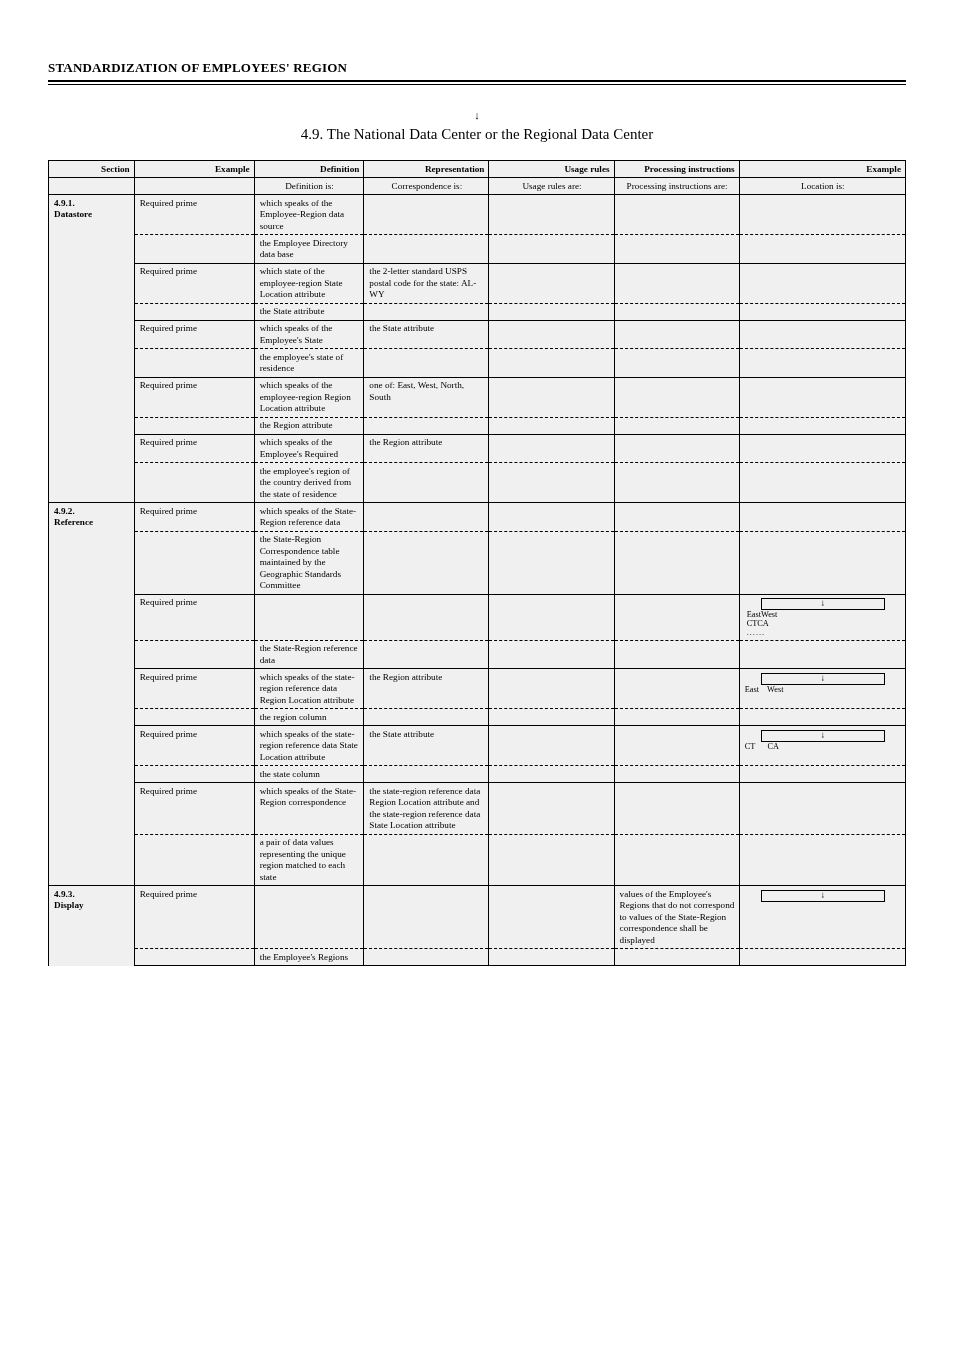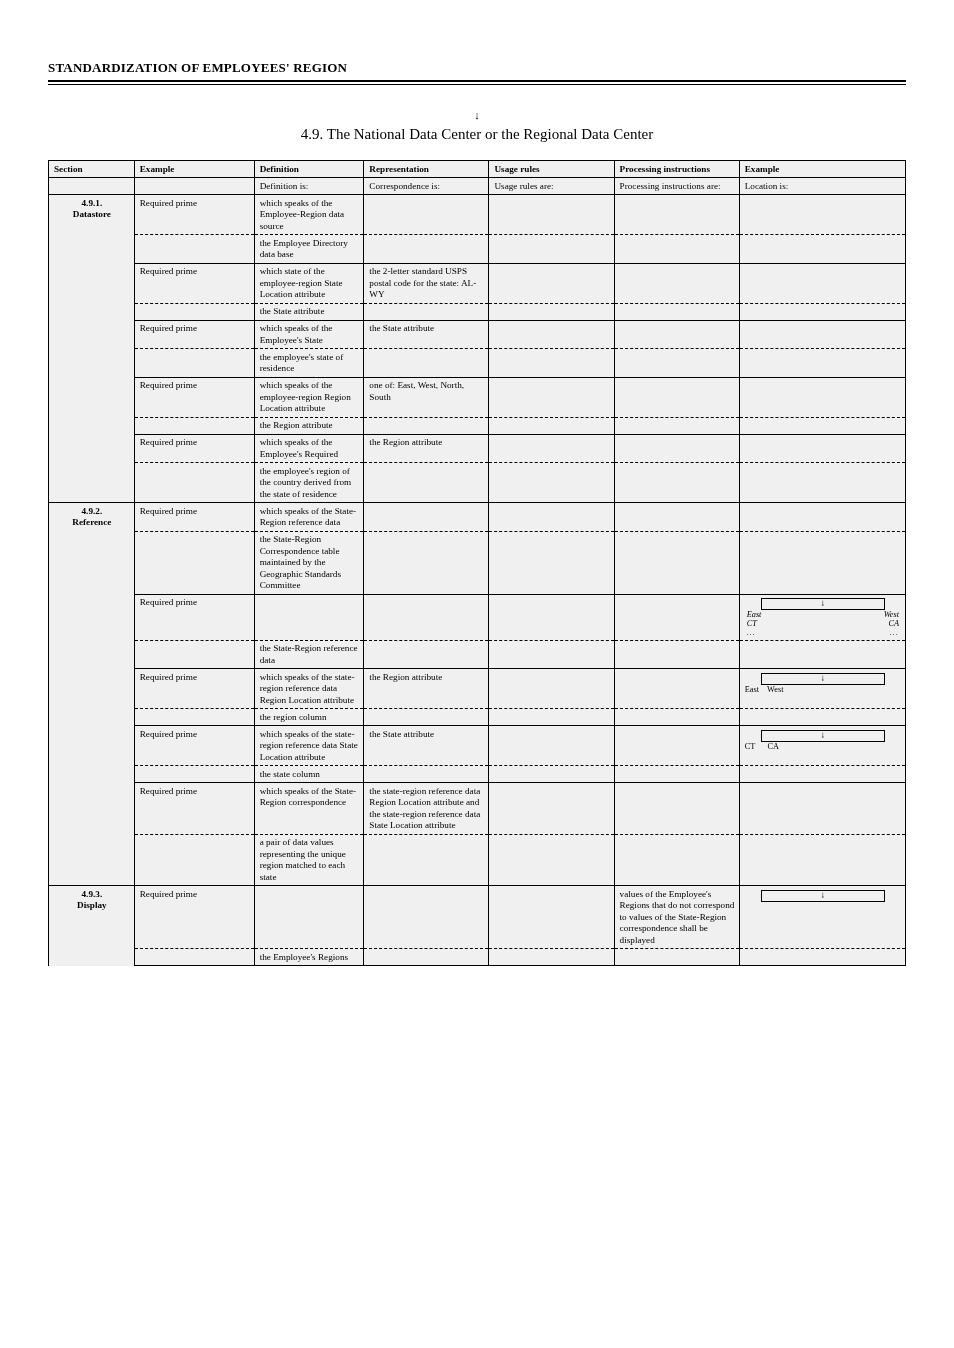--- a/index.html
+++ b/index.html
@@ -55,29 +55,29 @@
 th, td {
   border: 0.7px solid #000;
   padding: 2.5px 4px 2px 5px;
   vertical-align: top;
   font-size: 9.2px;
   line-height: 1.25;
   background: #f0f0f0;
 }
 th {
   font-weight: bold;
-  text-align: left;
+  text-align: right;
 }
 td.sect {
   font-weight: bold;
+  text-align: left;
+  vertical-align: top;
+}
+tr.header2 th {
   text-align: center;
-  vertical-align: top;
-}
-tr.header2 th {
-  text-align: left;
   font-weight: normal;
 }
 
 
 tr.dashed-bottom td {
   border-bottom: none;
 }
 tr.dashed-top td.d {
   border-top: 0.7px dashed #000;
 }
@@ -96,23 +96,21 @@
   text-align:center;
 }
 
 .small-table {
   font-size: 8.3px;
   line-height: 1.1;
   text-align: left;
 }
 .small-row1, .small-row2, .small-row3 {
   display: flex;
-  justify-content: space-between;
   padding: 0 2px;
-  font-style: italic;
 }
 .small-sep {
   text-align:center;
   letter-spacing:1px;
 }
 </style>
 </head>
 <body>
 
 <div class="page-title-area">

